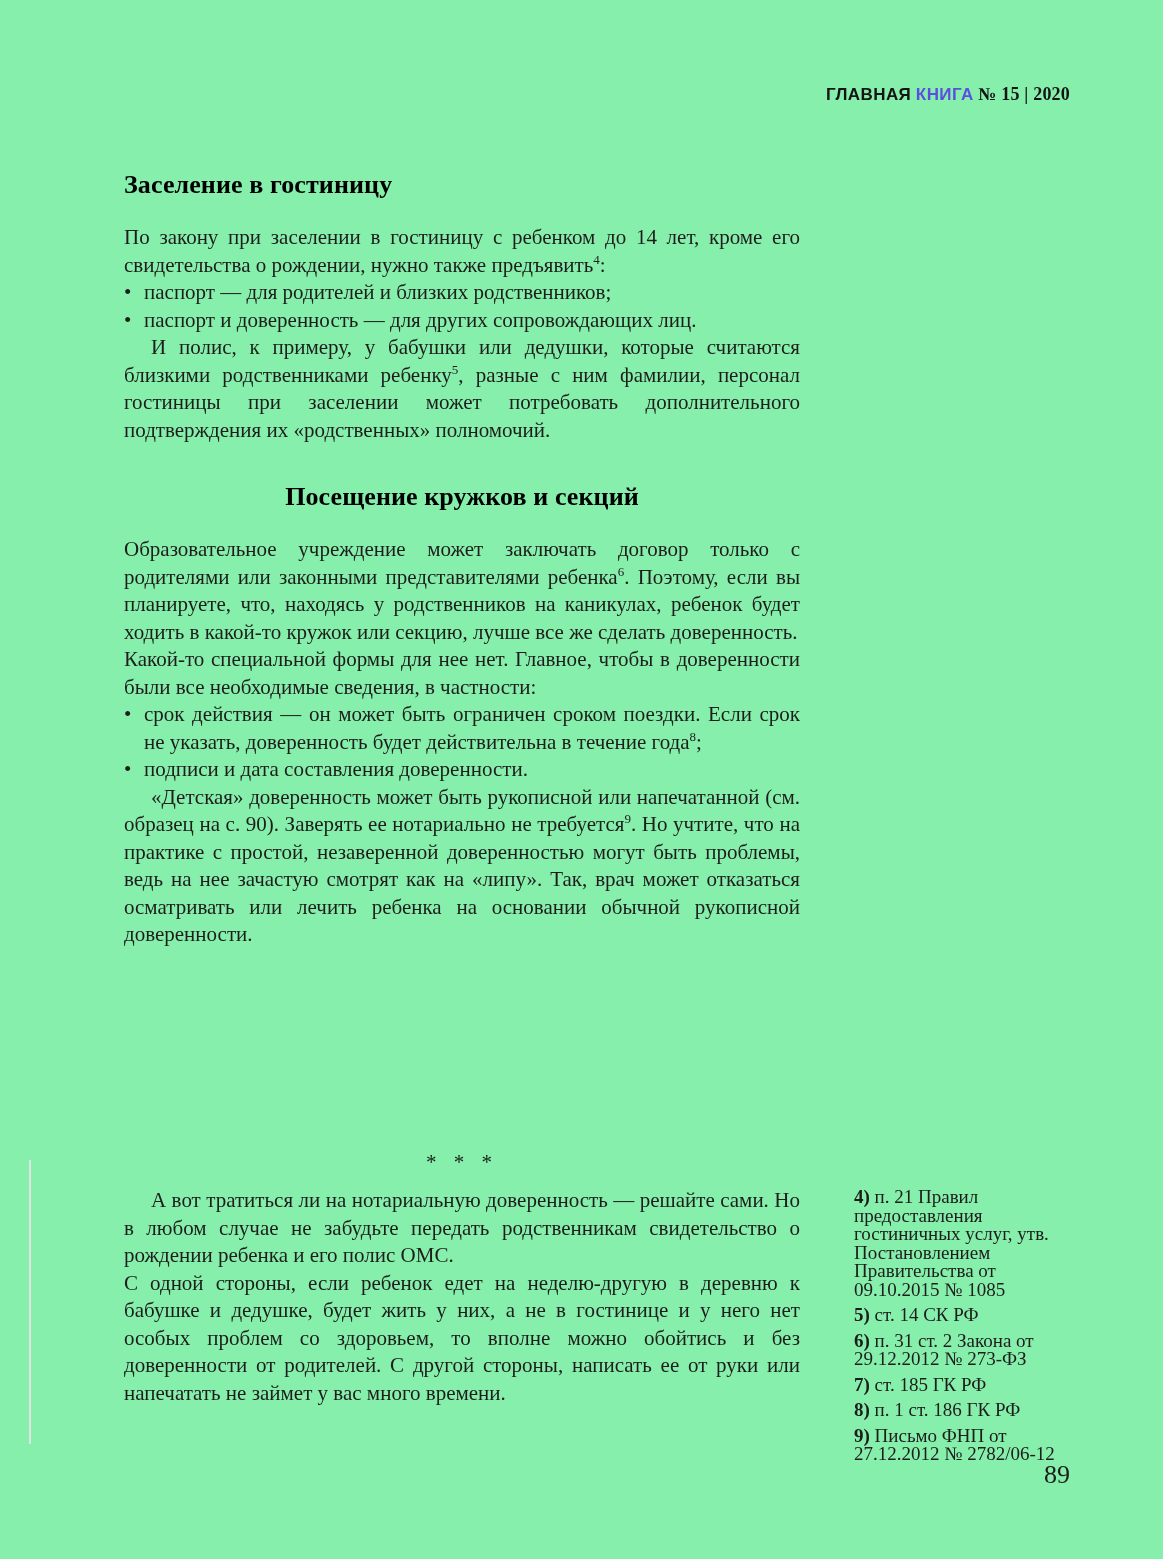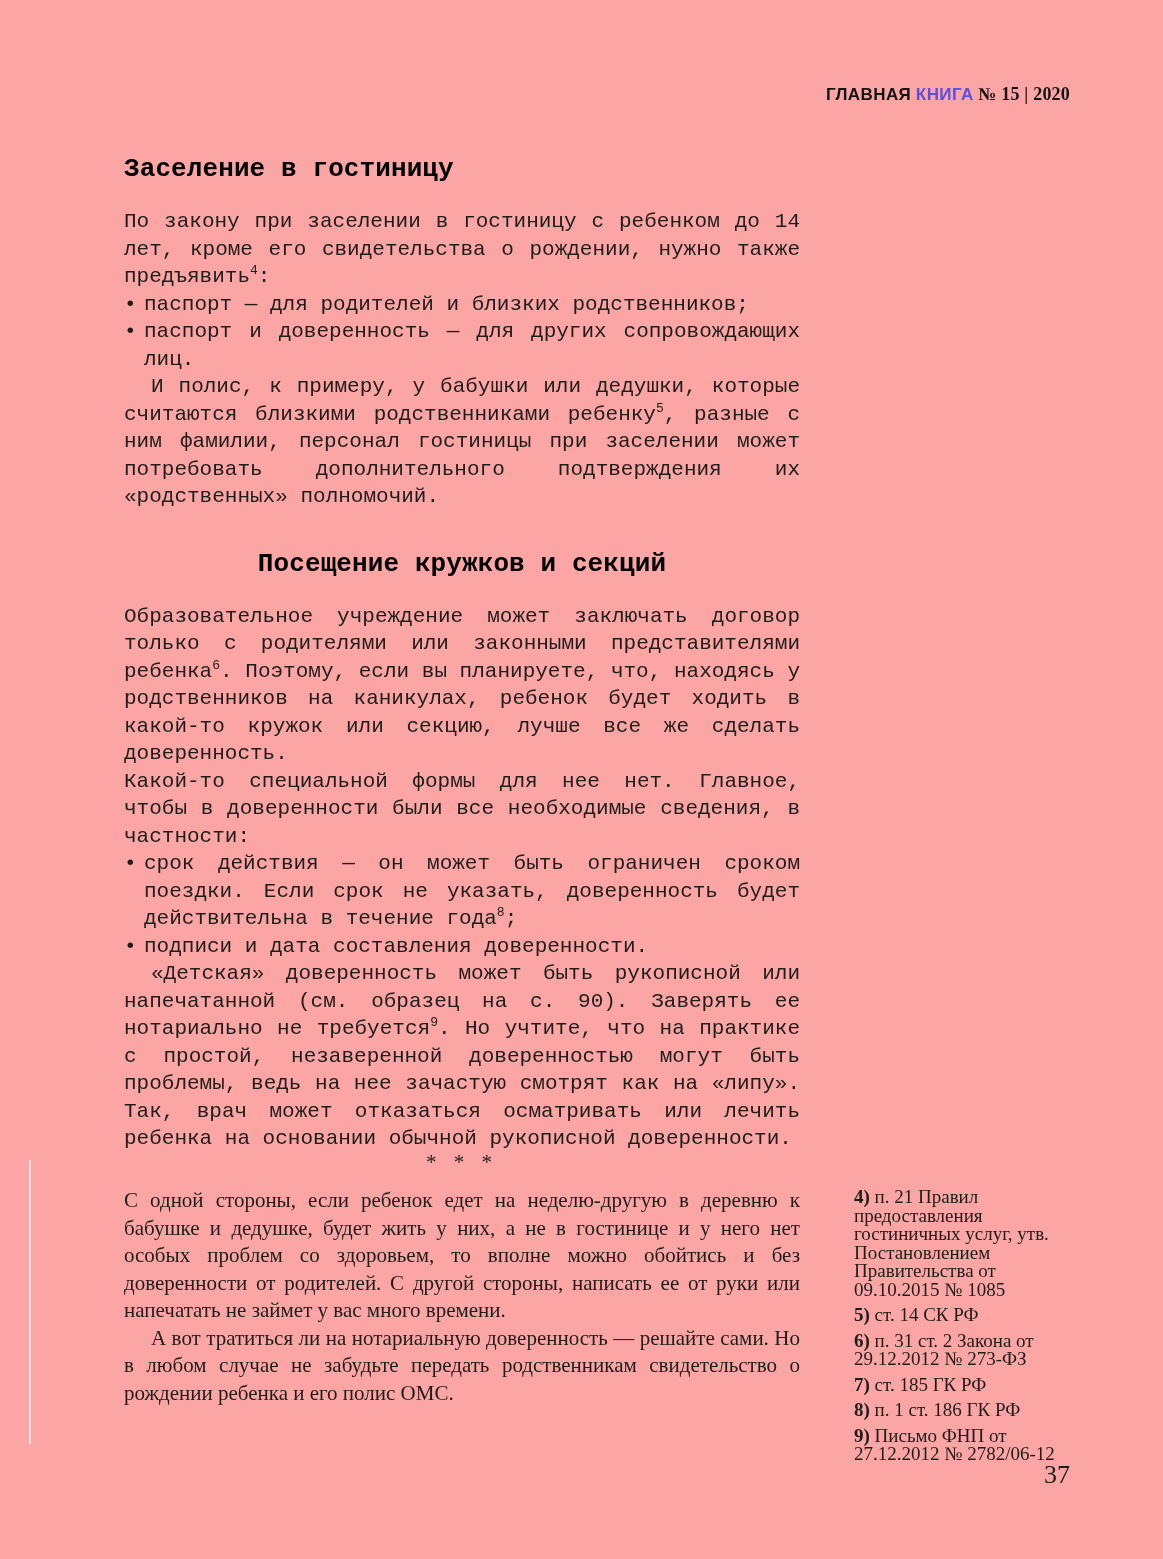--- a/index.html
+++ b/index.html
@@ -1,44 +1,43 @@
 <!DOCTYPE html>
 <html lang="ru"><head>
 <meta charset="utf-8">
 <style>
   html,body{margin:0;padding:0;}
   body{background:#ffffff;}
   .page{
     position:relative;
     width:1163px;
     height:1559px;
-    background:#fca5a5;
+    background:#86efac;
     font-family:"Liberation Serif","DejaVu Serif",serif;
     color:#1d1d1b;
     overflow:hidden;
   }
   
   .masthead{
     position:absolute;
     top:84px; right:93px;
     font-size:17px;
     font-weight:bold;
     letter-spacing:.4px;
     white-space:nowrap;
   }
   .brand{font-family:"Liberation Sans","DejaVu Sans",sans-serif;color:#141414;}
   .brand-accent{font-family:"Liberation Sans","DejaVu Sans",sans-serif;color:#5b4fe0;}
   .issue{font-family:"Liberation Serif","DejaVu Serif",serif;color:#141414;font-size:18px;letter-spacing:.2px;}
 
   
   .main-col{
     position:absolute;
-    left:124px; top:154px;
+    left:124px; top:170px;
     width:676px;
-    font-family:Liberation Mono, monospace;
   }
   .main-col h2{
     font-size:26px;
     line-height:30px;
     font-weight:bold;
     color:#000;
     margin:0 0 24px 0;
     letter-spacing:.1px;
   }
   .main-col h2.spaced{margin-top:38px;text-align:center;}
@@ -125,30 +124,30 @@
 
     <p class="para">Какой-то специальной формы для нее нет. Главное, чтобы в доверенности были все необходимые сведения, в частности:</p>
     <div class="bullet"><span class="marker">•</span><span>срок действия — он может быть ограничен сроком поездки. Если срок не указать, доверенность будет действительна в течение года</span><sup>8</sup><span>;</span></div>
     <div class="bullet"><span class="marker">•</span><span>подписи и дата составления доверенности.</span></div>
     <p class="para indent"><span>«Детская» доверенность может быть рукописной или напечатанной (см. образец на с. 90). Заверять ее нотариально не требуется</span><sup>9</sup><span>. Но учтите, что на практике с простой, незаверенной доверенностью могут быть проблемы, ведь на нее зачастую смотрят как на «липу». Так, врач может отказаться осматривать или лечить ребенка на основании обычной рукописной доверенности.</span></p>
 
   </main>
 
   <section class="closing">
     <p class="separator">* * *</p>
+    <p class="para indent">А вот тратиться ли на нотариальную доверенность — решайте сами. Но в любом случае не забудьте передать родственникам свидетельство о рождении ребенка и его полис ОМС.</p>
     <p class="para">С одной стороны, если ребенок едет на неделю-другую в деревню к бабушке и дедушке, будет жить у них, а не в гостинице и у него нет особых проблем со здоровьем, то вполне можно обойтись и без доверенности от родителей. С другой стороны, написать ее от руки или напечатать не займет у вас много времени.</p>
-    <p class="para indent">А вот тратиться ли на нотариальную доверенность — решайте сами. Но в любом случае не забудьте передать родственникам свидетельство о рождении ребенка и его полис ОМС.</p>
   </section>
 
   <aside class="footnotes">
     <div class="fn"><b>4)</b> <span>п. 21 Правил предоставления гостиничных услуг, утв. Постановлением Правительства от 09.10.2015 № 1085</span></div>
     <div class="fn"><b>5)</b> <span>ст. 14 СК РФ</span></div>
     <div class="fn"><b>6)</b> <span>п. 31 ст. 2 Закона от 29.12.2012 № 273-ФЗ</span></div>
     <div class="fn"><b>7)</b> <span>ст. 185 ГК РФ</span></div>
     <div class="fn"><b>8)</b> <span>п. 1 ст. 186 ГК РФ</span></div>
     <div class="fn"><b>9)</b> <span>Письмо ФНП от 27.12.2012 № 2782/06-12</span></div>
   </aside>
 
   <div class="section-rule"></div>
 
-  <div class="page-number">37</div>
+  <div class="page-number">89</div>
 
 </div>
 
 </body></html>

